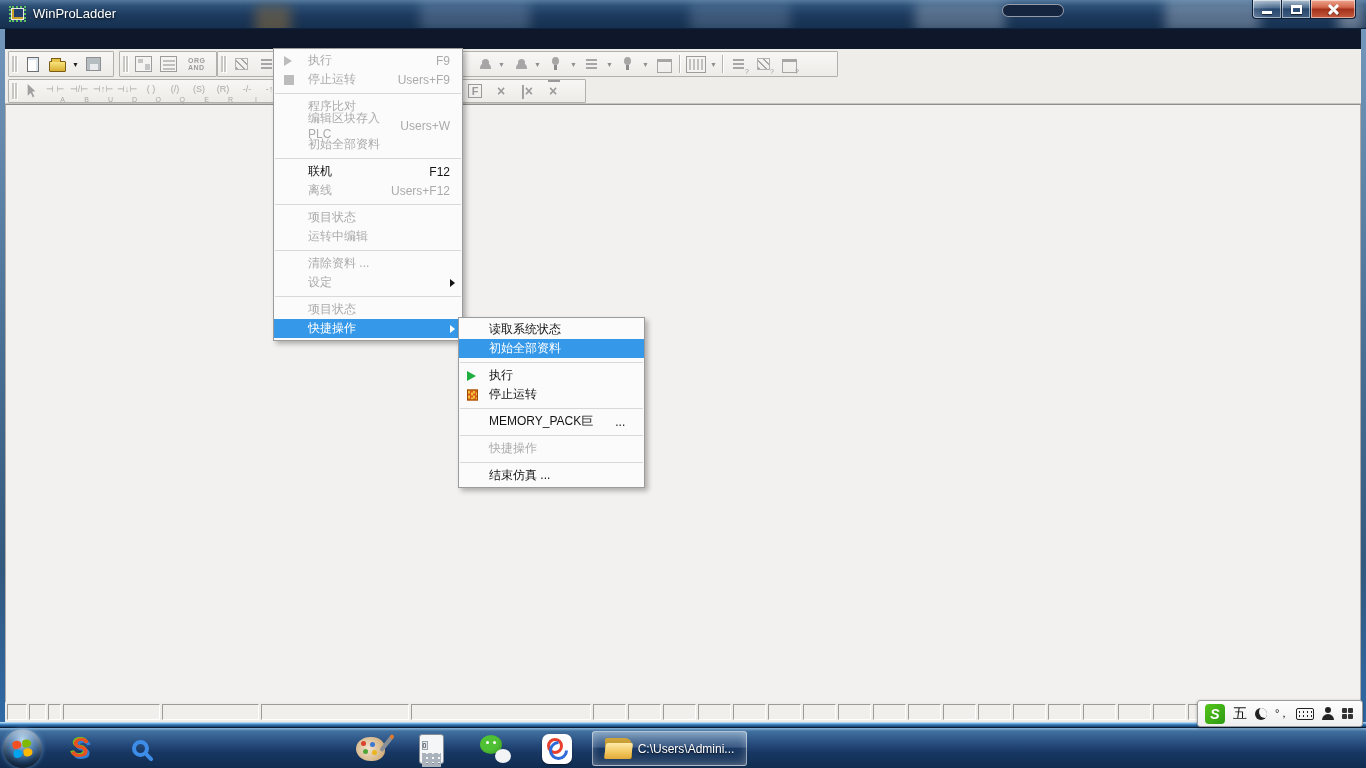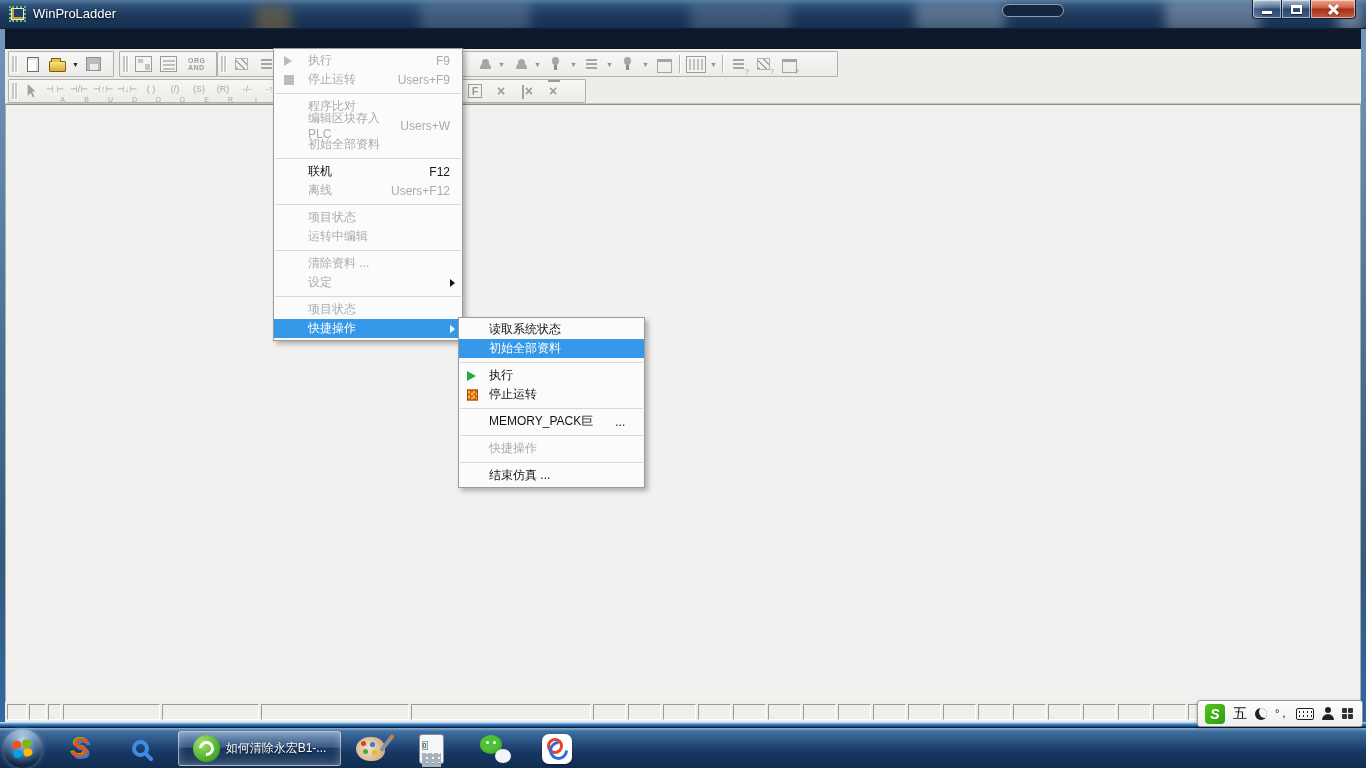--- a/index.html
+++ b/index.html
@@ -489,39 +489,39 @@
           <i class="fc3"></i>
           <i class="fc4"></i>
         </span>
     </div>
     <div class="tb-item" style="left:60px;width:40px">
         <span class="sgs">S</span>
       </div>
     <div class="tb-item" style="left:120px;width:40px">
         <span class="mag"></span>
       </div>
-    <div class="tb-item task-btn" style="left:178px;width:163px">
-      <span class="b360"></span>
-      <span class="task-label">如何清除永宏B1-...</span>
-    </div>
     <div class="tb-item" style="left:349px;width:42px">
         <span class="palette"></span>
       </div>
     <div class="tb-item" style="left:410px;width:42px">
       <span class="calc"><span class="scr">0</span><span class="keys" style="display:block"></span></span>
     </div>
     <div class="tb-item" style="left:475px;width:42px">
       <span class="wc">
           <span class="e1"></span>
           <span class="e2"></span>
         </span>
     </div>
     <div class="tb-item" style="left:536px;width:42px">
         <span class="nd"></span>
       </div>
+    <div class="tb-item task-btn" style="left:592px;width:155px">
+      <span class="fold"></span>
+      <span class="task-label">C:\Users\Admini...</span>
+    </div>
   </div>
 
   <div class="traywrap">
     <span class="tr-s">S</span>
     <span class="tr-arrow"></span>
     <span class="shld"></span>
     <span class="grnplus">+</span>
     <span class="flg">
         <i></i>
       </span>

